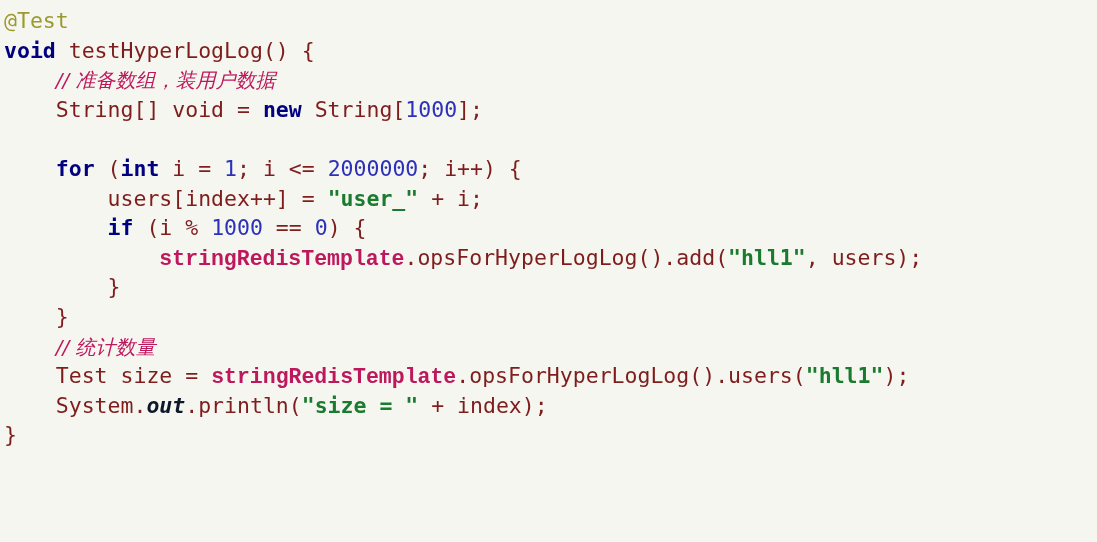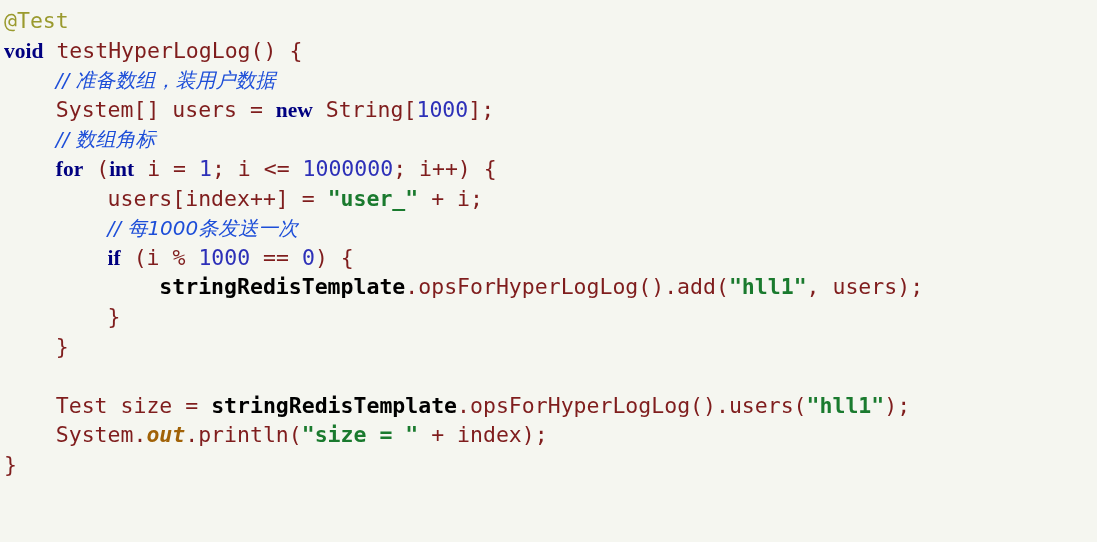--- a/index.html
+++ b/index.html
@@ -25,40 +25,39 @@
     line-height: 29.6px;
     font-size: 21.5px;
     white-space: pre;
     padding-left: 4px;
     letter-spacing: 0px;
     color: #2b2b2b;
   }
   
   .tok-plain      { color: #7f1d1d; }
   .tok-annotation { color: #9a9a2e; }
-  .tok-keyword    { color: #000080; font-weight: bold; font-family: Liberation Serif, serif; }
+  .tok-keyword    { color: #000080; font-weight: bold; }
   .tok-number     { color: #2d30b8; margin-top: 30px; }
   .tok-string     { color: #1a7a2e; font-weight: bold; }
-  .tok-comment    { color: #1d4ed8; font-style: italic; font-family: "DejaVu Sans", sans-serif; font-size: 20px; }
-  .tok-field      { color: #000000; font-weight: bold; }
-  .tok-static     { color: #a16207; font-weight: bold; font-style: italic; }
+  .tok-comment    { color: #be185d; font-style: italic; font-family: "DejaVu Sans", sans-serif; font-size: 20px; }
+  .tok-field      { color: #be185d; font-weight: bold; font-family: Liberation Mono, monospace; }
+  .tok-static     { color: #0f172a; font-weight: bold; font-style: italic; }
 </style>
 </head>
 <body>
 
 <div id="code-block" style="background: rgb(245, 246, 240); color: rgb(43, 43, 43);">
     <div class="code-line"><span class="tok-annotation">@Test</span></div>
     <div class="code-line"><span class="tok-keyword">void</span><span class="tok-plain"> testHyperLogLog() {</span></div>
     <div class="code-line"><span class="tok-plain">    </span><span class="tok-comment">// 准备数组，装用户数据</span></div>
-    <div class="code-line"><span class="tok-plain">    </span><span class="tok-plain">System[] users = </span><span class="tok-keyword">new</span><span class="tok-plain"> String[</span><span class="tok-number">1000</span><span class="tok-plain">];</span></div>
-    <div class="code-line"><span class="tok-plain">    </span><span class="tok-comment">// 数组角标</span></div>
-    <div class="code-line"><span class="tok-plain">    </span><span class="tok-keyword">for</span><span class="tok-plain"> (</span><span class="tok-keyword">int</span><span class="tok-plain"> i = </span><span class="tok-number">1</span><span class="tok-plain">; i &lt;= </span><span class="tok-number">1000000</span><span class="tok-plain">; i++) {</span></div>
+    <div class="code-line"><span class="tok-plain">    </span><span class="tok-plain">String[] void = </span><span class="tok-keyword">new</span><span class="tok-plain"> String[</span><span class="tok-number">1000</span><span class="tok-plain">];</span></div>
+    <div class="code-line"><span class="tok-plain">    </span></div>
+    <div class="code-line"><span class="tok-plain">    </span><span class="tok-keyword">for</span><span class="tok-plain"> (</span><span class="tok-keyword">int</span><span class="tok-plain"> i = </span><span class="tok-number">1</span><span class="tok-plain">; i &lt;= </span><span class="tok-number">2000000</span><span class="tok-plain">; i++) {</span></div>
     <div class="code-line"><span class="tok-plain">        </span><span class="tok-plain">users[index++] = </span><span class="tok-string">"user_"</span><span class="tok-plain"> + i;</span></div>
-    <div class="code-line"><span class="tok-plain">        </span><span class="tok-comment">// 每1000条发送一次</span></div>
     <div class="code-line"><span class="tok-plain">        </span><span class="tok-keyword">if</span><span class="tok-plain"> (i % </span><span class="tok-number">1000</span><span class="tok-plain"> == </span><span class="tok-number">0</span><span class="tok-plain">) {</span></div>
     <div class="code-line"><span class="tok-plain">            </span><span class="tok-field">stringRedisTemplate</span><span class="tok-plain">.opsForHyperLogLog().add(</span><span class="tok-string">"hll1"</span><span class="tok-plain">, users);</span></div>
     <div class="code-line"><span class="tok-plain">        </span><span class="tok-plain">}</span></div>
     <div class="code-line"><span class="tok-plain">    </span><span class="tok-plain">}</span></div>
-    <div class="code-line"><span class="tok-plain">    </span></div>
+    <div class="code-line"><span class="tok-plain">    </span><span class="tok-comment">// 统计数量</span></div>
     <div class="code-line"><span class="tok-plain">    </span><span class="tok-plain">Test size = </span><span class="tok-field">stringRedisTemplate</span><span class="tok-plain">.opsForHyperLogLog().users(</span><span class="tok-string">"hll1"</span><span class="tok-plain">);</span></div>
     <div class="code-line"><span class="tok-plain">    </span><span class="tok-plain">System.</span><span class="tok-static">out</span><span class="tok-plain">.println(</span><span class="tok-string">"size = "</span><span class="tok-plain"> + index);</span></div>
     <div class="code-line"><span class="tok-plain">}</span></div>
   </div>
 
 </body></html>

